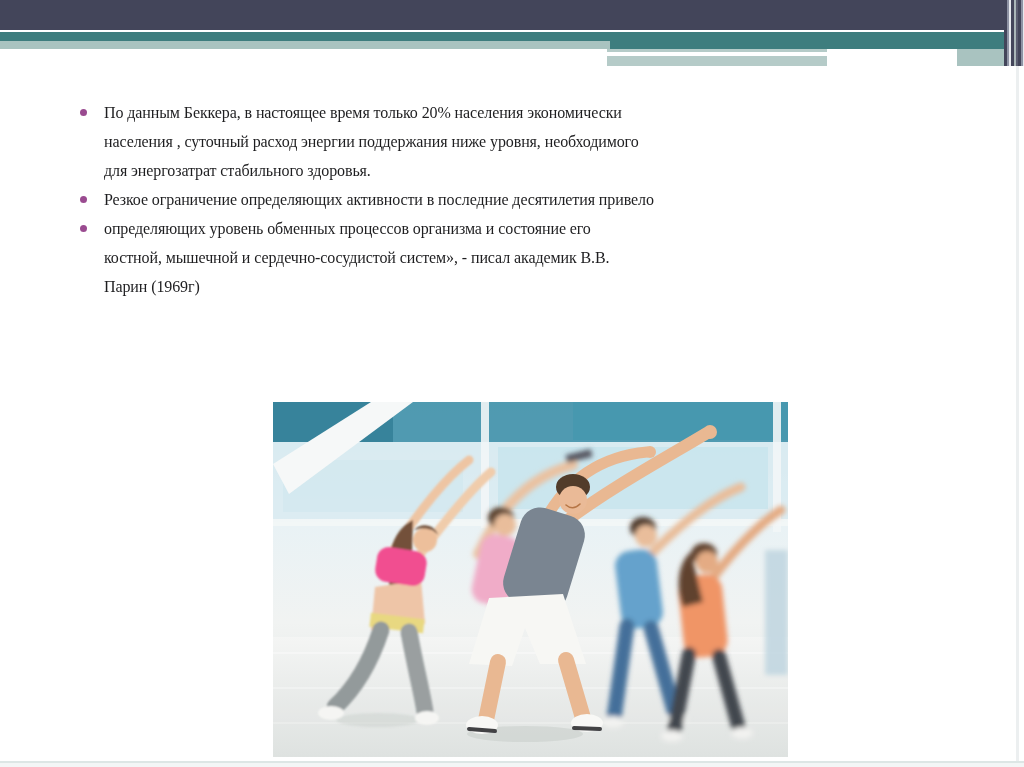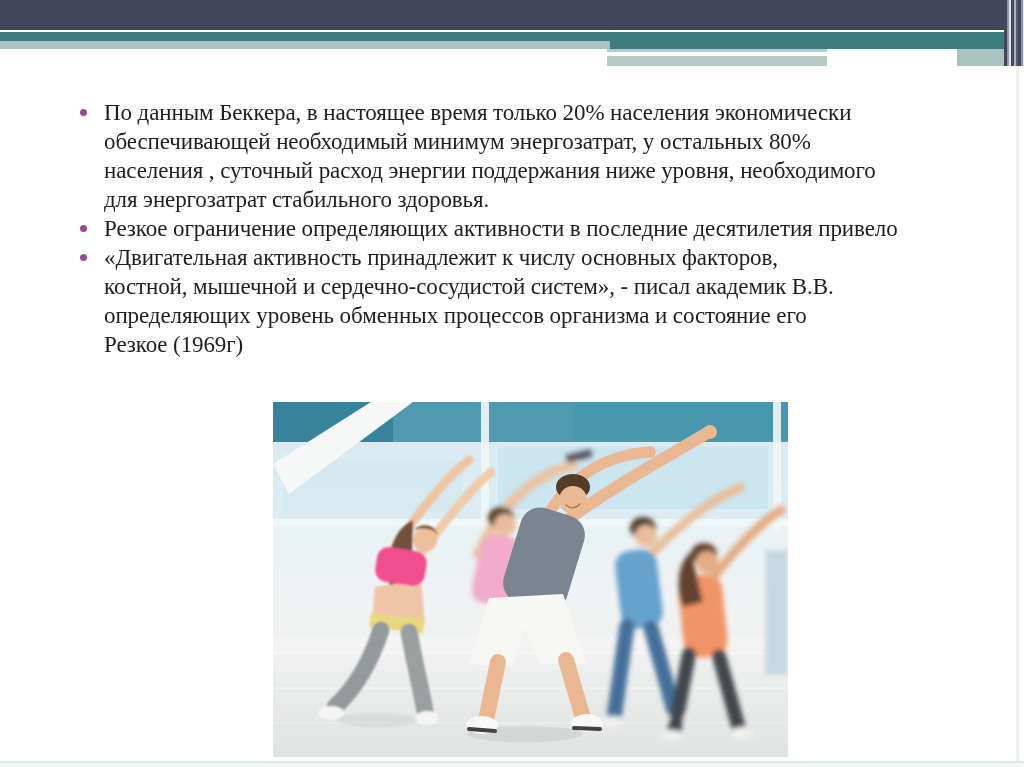--- a/index.html
+++ b/index.html
@@ -26,21 +26,21 @@
   .bottom-strip{top:763px;left:0;width:1024px;height:4px;background:#f3f6f6;}
 
   
   ul.bullets{
     position:absolute;left:75px;top:98px;width:895px;
     margin:0;padding:0;list-style:none;
   }
   ul.bullets li{
     position:relative;padding-left:29px;margin:0;
     color:var(--c-text,#1e1e20);
-    font-size:23px;line-height:29px;letter-spacing:-0.1px;
+    font-size:16px;line-height:29px;letter-spacing:-0.1px;
   }
   ul.bullets li::before{
     content:"";position:absolute;left:5px;top:11px;width:7px;height:7px;
     border-radius:50%;background:var(--c-bullet,#9a4b90);
   }
   ul.bullets li span{display:block;white-space:nowrap;}
 
   
   .photo{top:402px;left:273px;width:515px;height:355px;overflow:hidden;}
   .photo svg{display:block;}
@@ -57,32 +57,30 @@
   <div class="abs deco-white-line"></div>
   <div class="abs deco-corner-sage"></div>
   <div class="abs deco-stripes"></div>
   <div class="abs right-edge-line"></div>
   <div class="abs bottom-line"></div>
   <div class="abs bottom-strip"></div>
 
   <ul class="bullets">
     <li>
       <span>По данным Беккера, в настоящее время только 20% населения экономически</span>
-      <span>обеспечивающей необходимый минимум энергозатрат, у остальных 80%</span>
       <span>населения , суточный расход энергии поддержания ниже уровня, необходимого</span>
       <span>для энергозатрат стабильного здоровья.</span>
     </li>
     <li>
       <span>Резкое ограничение определяющих активности в последние десятилетия привело</span>
     </li>
     <li>
-      <span>«Двигательная активность принадлежит к числу основных факторов,</span>
+      <span>определяющих уровень обменных процессов организма и состояние его</span>
       <span>костной, мышечной и сердечно-сосудистой систем», - писал академик В.В.</span>
-      <span>определяющих уровень обменных процессов организма и состояние его</span>
-      <span>Резкое (1969г)</span>
+      <span>Парин (1969г)</span>
     </li>
   </ul>
 
   <div class="abs photo">
     <svg width="515" height="355" viewBox="0 0 515 355" xmlns="http://www.w3.org/2000/svg">
       <defs>
         <linearGradient id="bgGrad" x1="0" y1="0" x2="0" y2="1">
           <stop offset="0" stop-color="#cde4ec"></stop>
           <stop offset="0.35" stop-color="#e9f2f5"></stop>
           <stop offset="0.62" stop-color="#f1f3f2"></stop>

